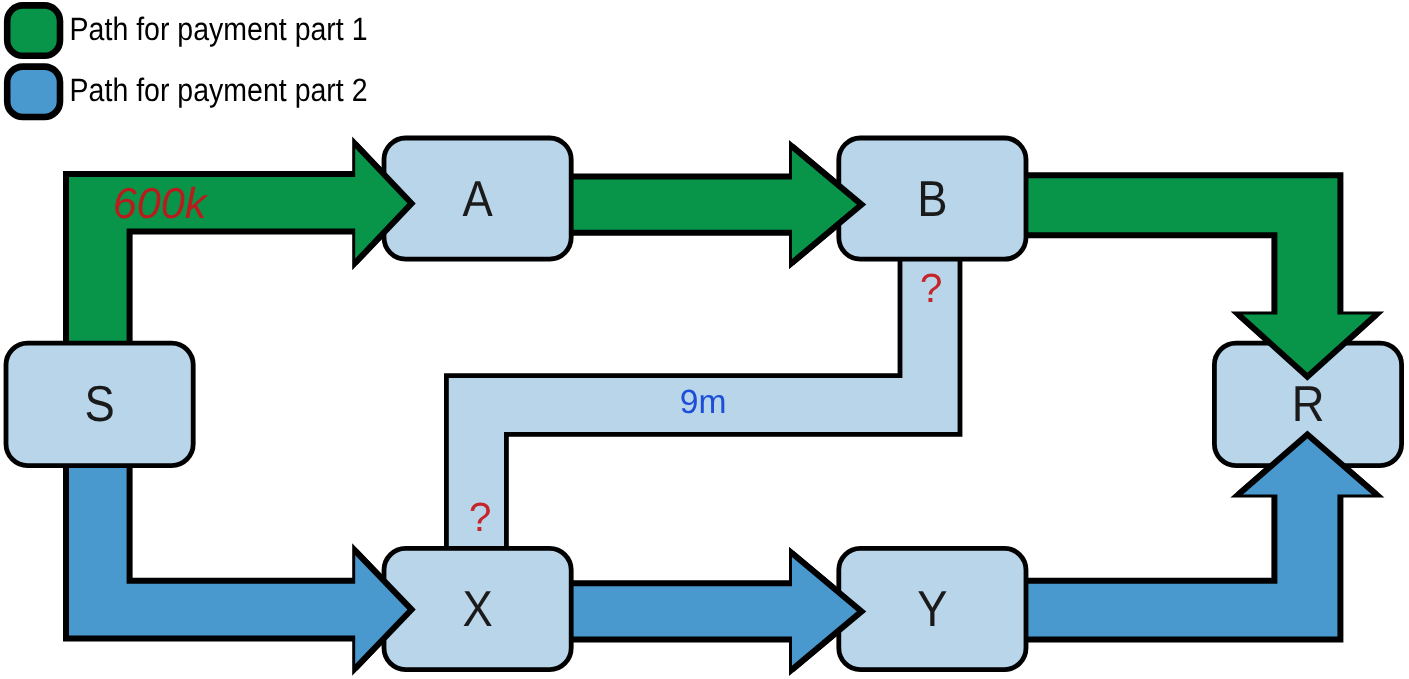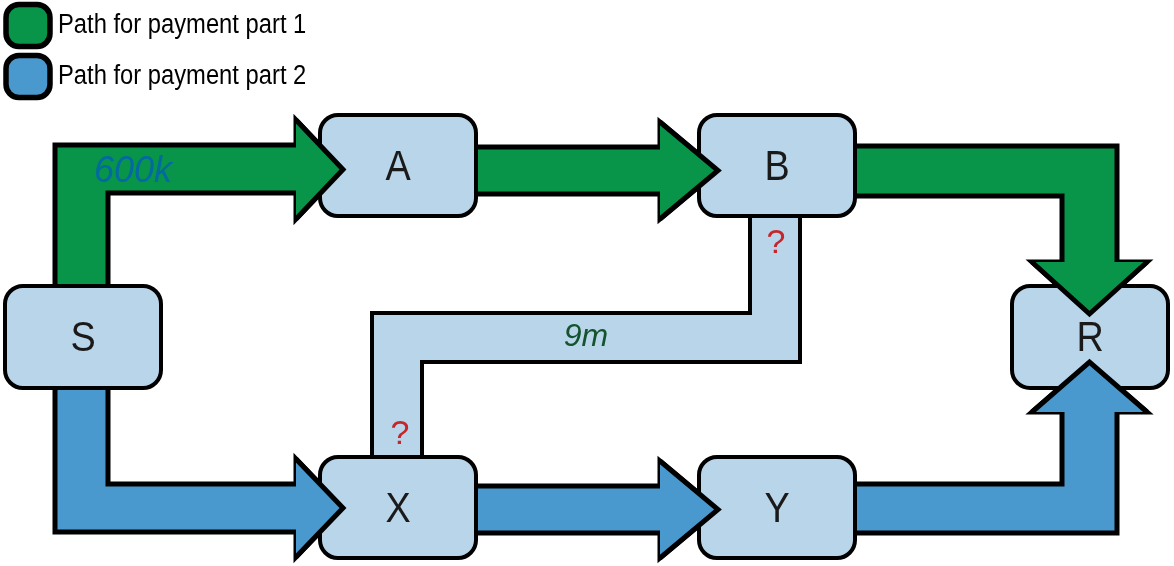--- a/index.html
+++ b/index.html
@@ -18,22 +18,22 @@
     background:#B9D5EA; border:4px solid #000000; border-radius:20px;
     display:flex; align-items:center; justify-content:center;
     box-sizing:border-box;
   }
   .node-label {
     font-size:42px; color:#1a1a1a; line-height:1;
     transform:scaleX(0.9);
   }
 
   .float-label { position:absolute; z-index:4; transform:translate(-50%,-50%); white-space:nowrap; }
-  .amount-label { font-size:36px; font-style:italic; color:#0369a1; }
-  .capacity-label { font-size:32px; font-style:italic; color:#14532d; }
+  .amount-label { font-size:36px; font-style:italic; color:#b91c1c; }
+  .capacity-label { font-size:28px; color:#1d4ed8; }
   .question-label { font-size:34px; color:#C5262C; }
 
   .legend-row { position:absolute; z-index:4; }
   .legend-label {
     position:absolute; z-index:4; font-size:27px; color:#000000;
     transform:scaleX(0.88); transform-origin:left center; white-space:nowrap;
   }
 </style>
 </head>
 <body>

